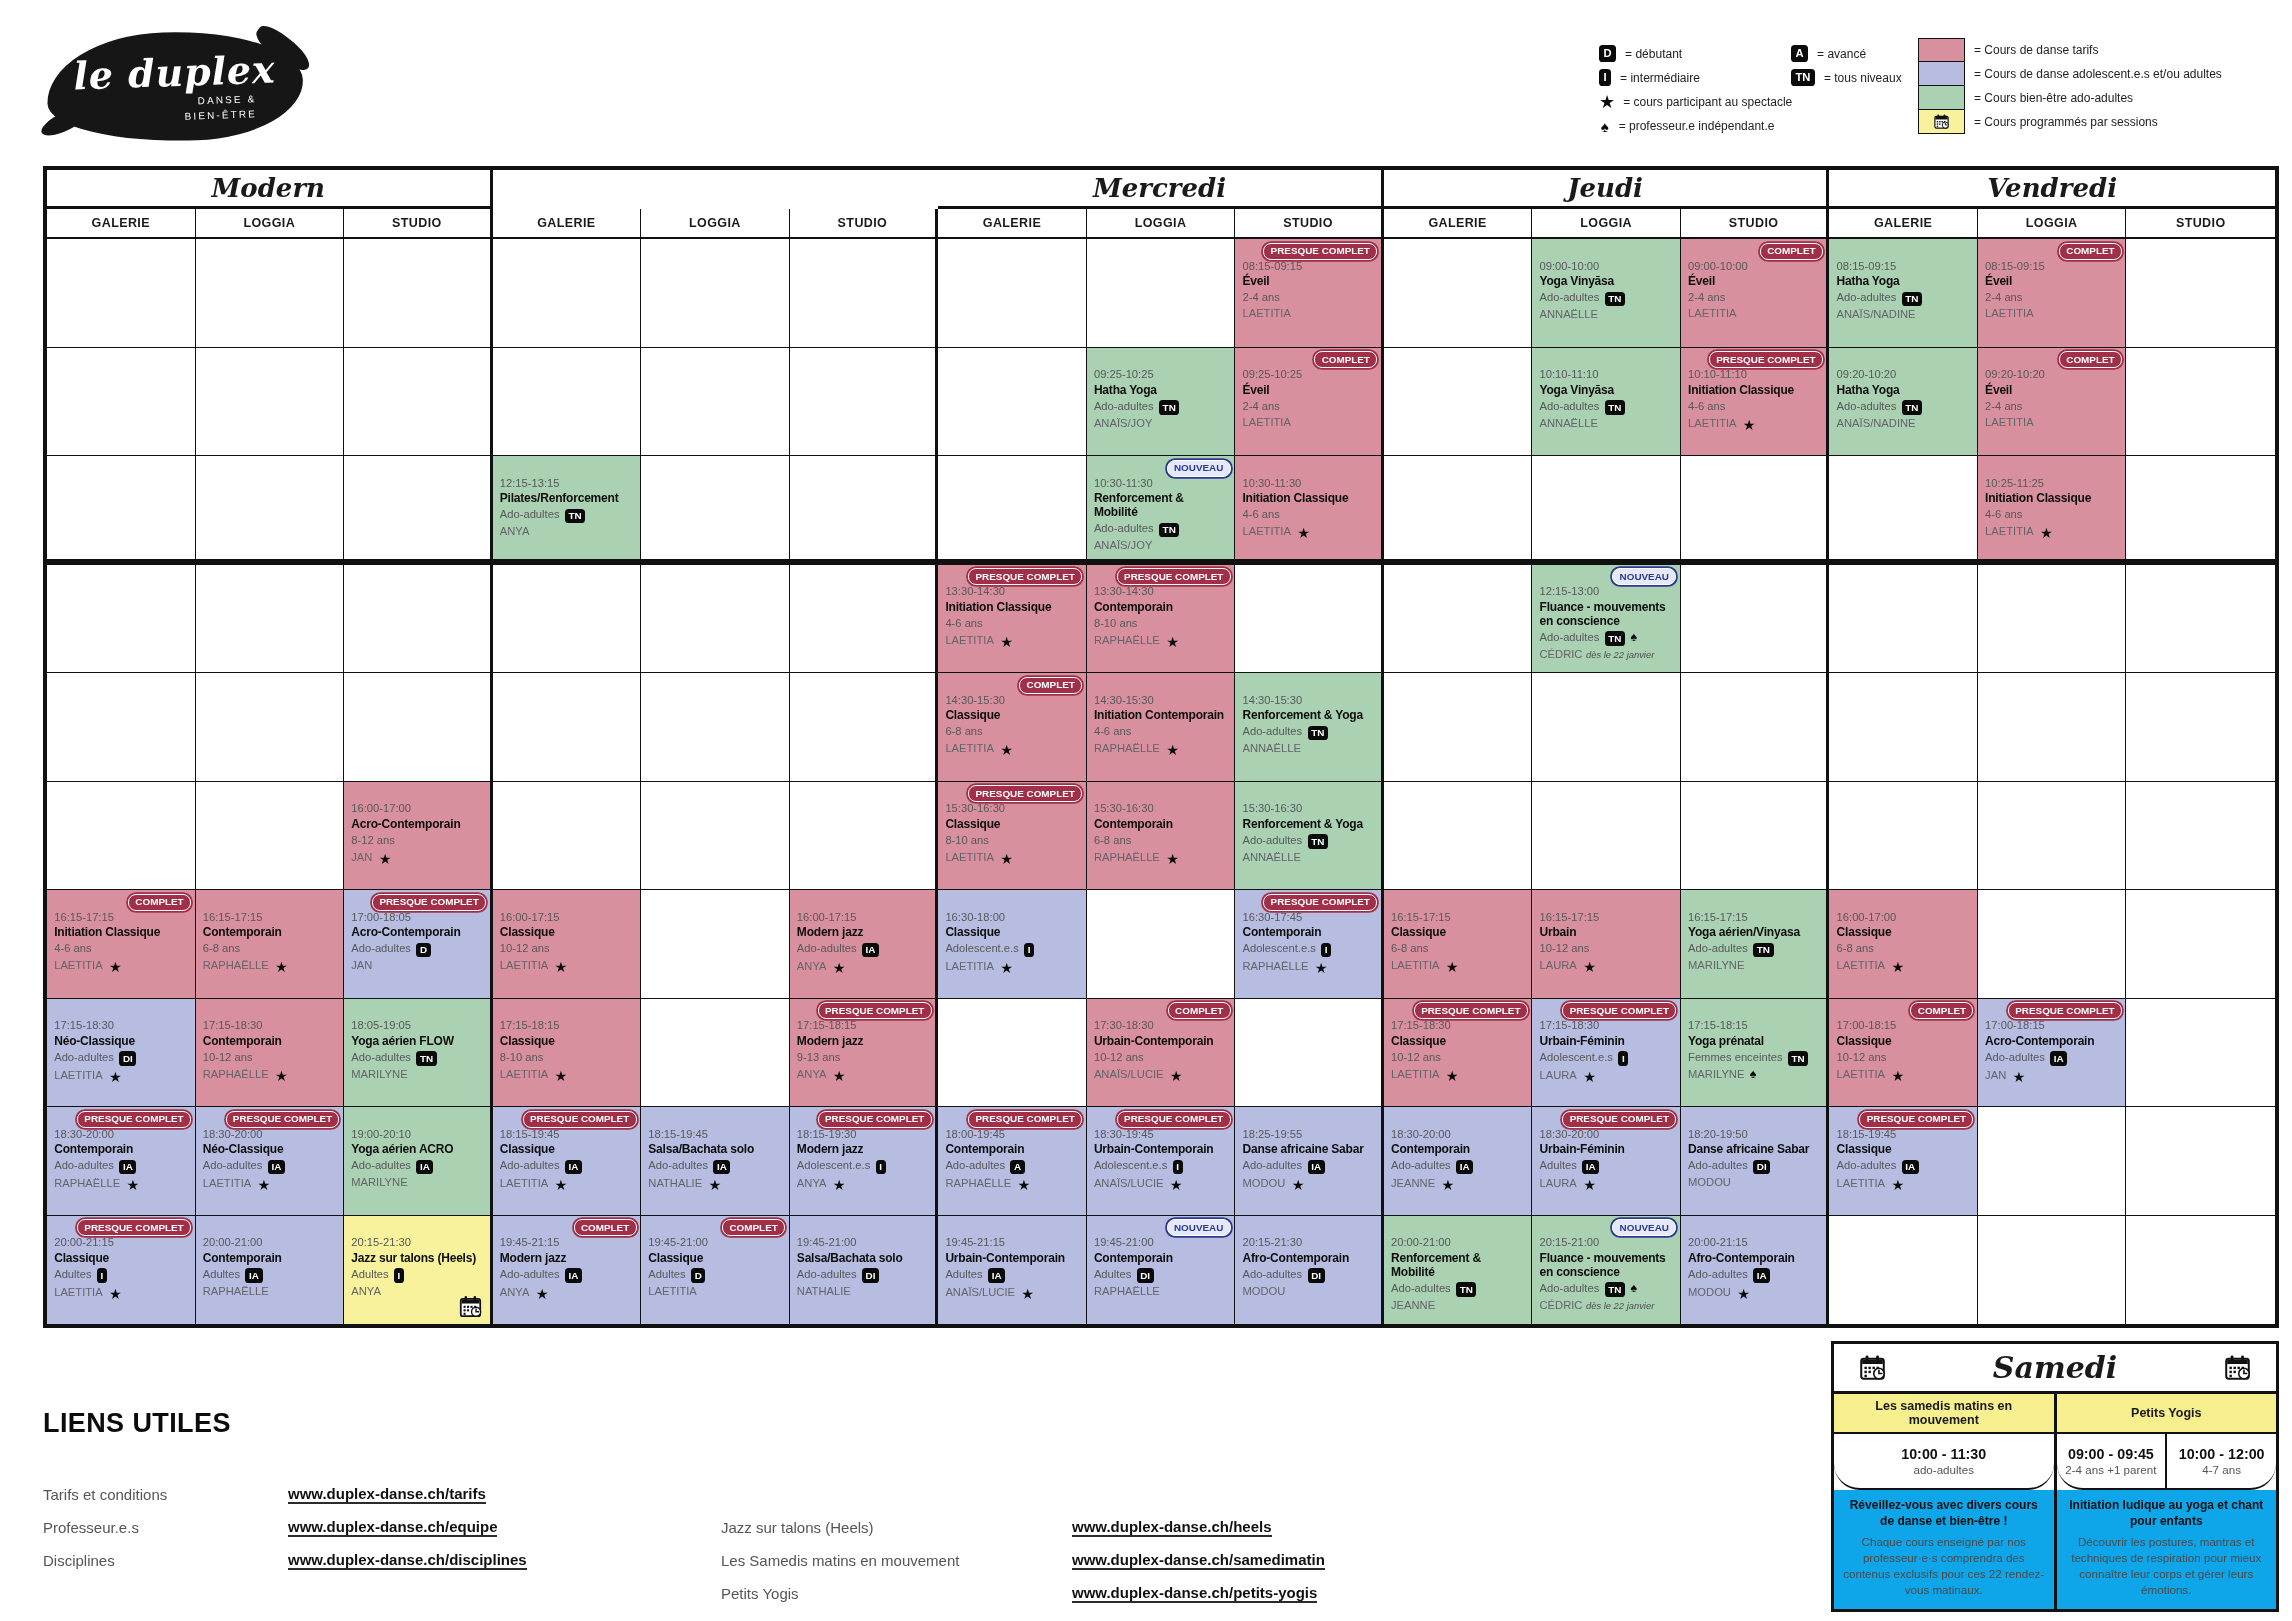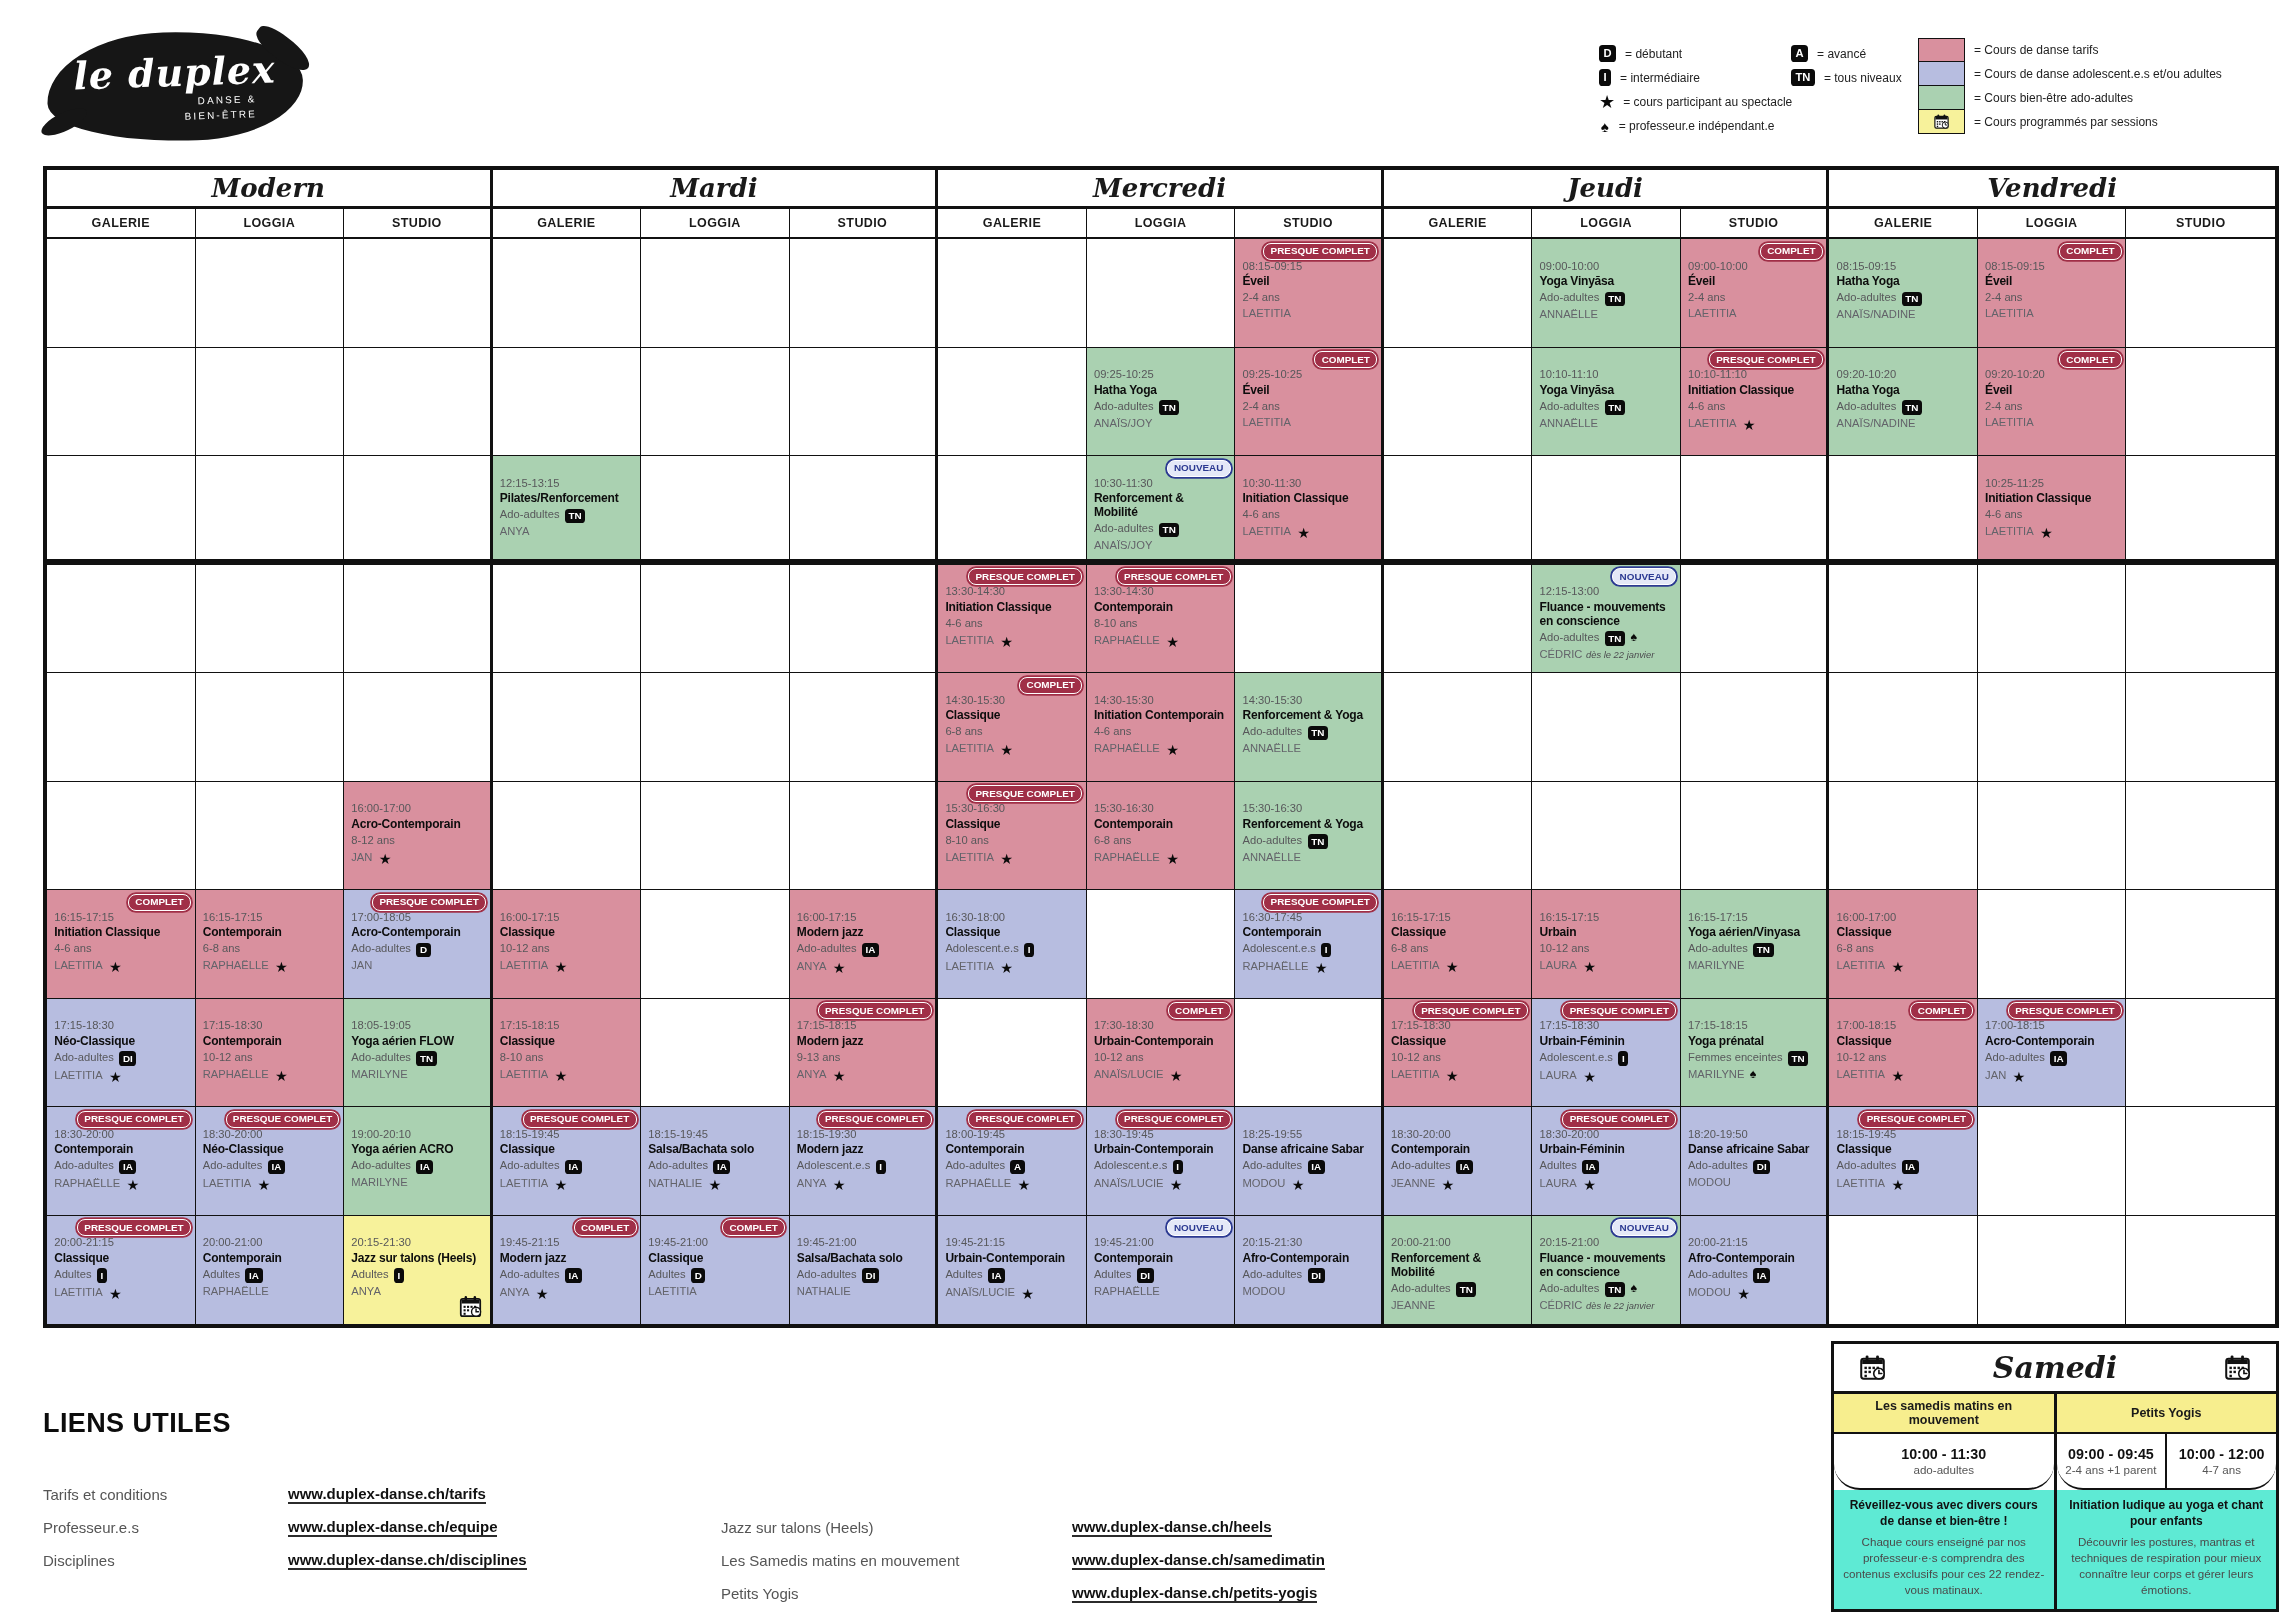--- a/index.html
+++ b/index.html
@@ -94,21 +94,21 @@
   .sat-body{flex:1;display:flex;min-height:0;}
   .sat-col{flex:1;display:flex;flex-direction:column;min-width:0;}
   .sat-col.left{border-right:3.6px solid #111;}
   .sat-colhead{height:38px;flex:none;background:#f7ee8e;border-bottom:2.7px solid #111;display:flex;
         align-items:center;justify-content:center;font-weight:700;font-size:12.5px;text-align:center;padding:0 5.4px;}
   .sat-times{height:54px;flex:none;border-bottom:2.7px solid #111;display:flex;border-radius:26px;}
   .sat-slot{flex:1;display:flex;flex-direction:column;align-items:center;justify-content:center;}
   .sat-slot + .sat-slot{border-left:2.7px solid #111;}
   .sat-time{font-weight:700;font-size:14.3px;color:#111;}
   .sat-who{font-size:11.6px;color:#555;margin-top:1.8px;}
-  .sat-desc{flex:1;background:#5eead4;padding:8px 9px;text-align:center;}
+  .sat-desc{flex:1;background:#0ea5e9;padding:8px 9px;text-align:center;}
   .sat-desc-bold{font-weight:700;font-size:12px;line-height:1.3;color:#111;margin-bottom:4.5px;}
   .sat-desc-text{font-size:11.6px;color:#4a4a4a;line-height:1.4;}
 </style>
 </head>
 <body>
 
 <div id="page">
 
   <div class="logo">
     <div class="logo-script">le duplex</div>
@@ -185,21 +185,20 @@
   <circle cx="26" cy="25.5" r="6.5" fill="#fff" stroke="#111" stroke-width="2"></circle>
   <path d="M26 21.5 v4 h3.5" stroke="#111" stroke-width="2" fill="none" stroke-linecap="round"></path>
 </svg>
         </span>
         <span class="cat-label">= Cours programmés par sessions</span>
       </div>
     </div>
 
   <div class="grid" id="grid">
       <div class="day-head db" style="grid-area: 1 / 1 / auto / span 3;">Modern</div>
-      <div class="day-head db" style="grid-area: 1 / 4 / auto / span 3;">Mardi</div>
       <div class="day-head db" style="grid-area: 1 / 7 / auto / span 3;">Mercredi</div>
       <div class="day-head db" style="grid-area: 1 / 10 / auto / span 3;">Jeudi</div>
       <div class="day-head" style="grid-area: 1 / 13 / auto / span 3;">Vendredi</div>
       <div class="room-head" style="grid-area: 2 / 1;">GALERIE</div>
       <div class="room-head" style="grid-area: 2 / 2;">LOGGIA</div>
       <div class="room-head db" style="grid-area: 2 / 3;">STUDIO</div>
       <div class="room-head" style="grid-area: 2 / 4;">GALERIE</div>
       <div class="room-head" style="grid-area: 2 / 5;">LOGGIA</div>
       <div class="room-head db" style="grid-area: 2 / 6;">STUDIO</div>
       <div class="room-head" style="grid-area: 2 / 7;">GALERIE</div>

